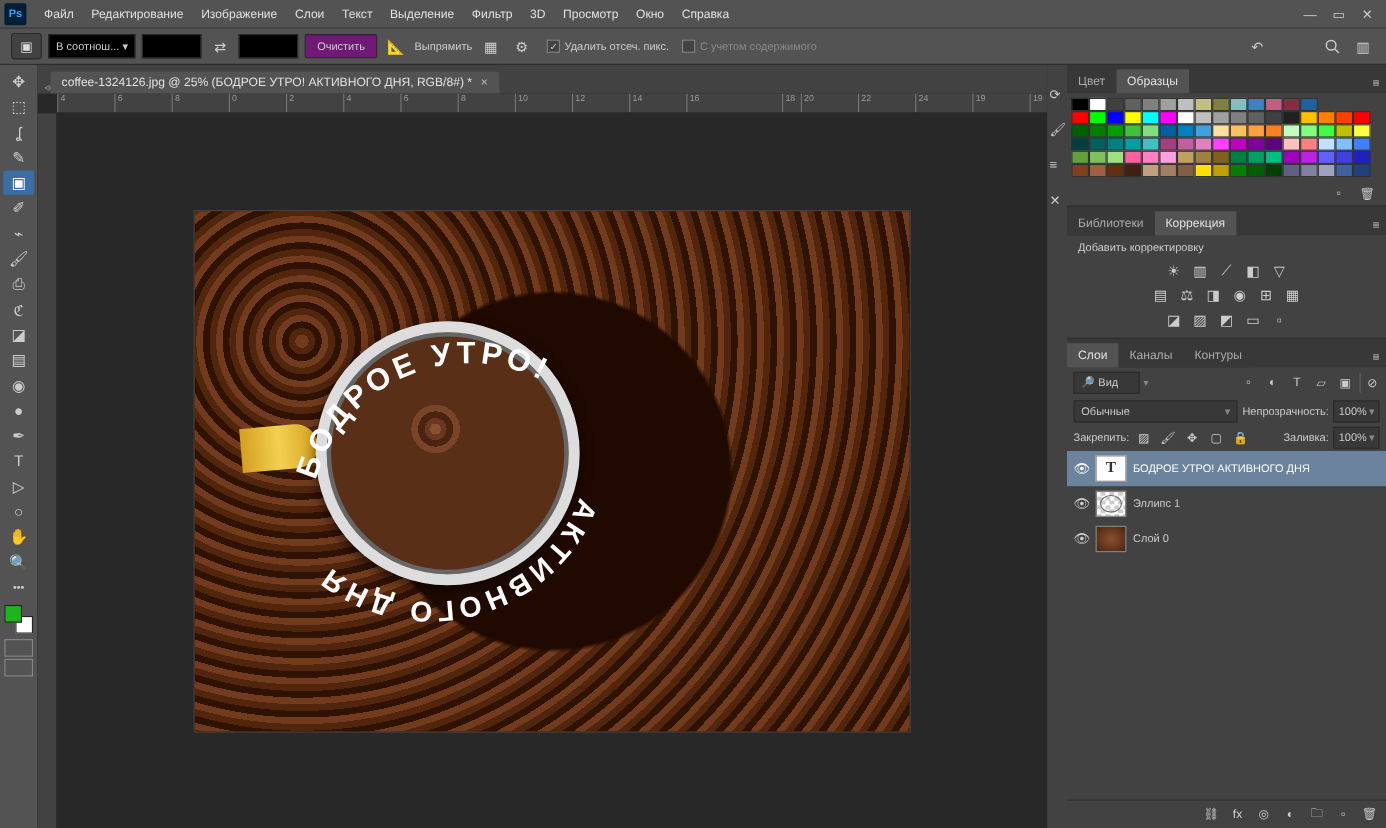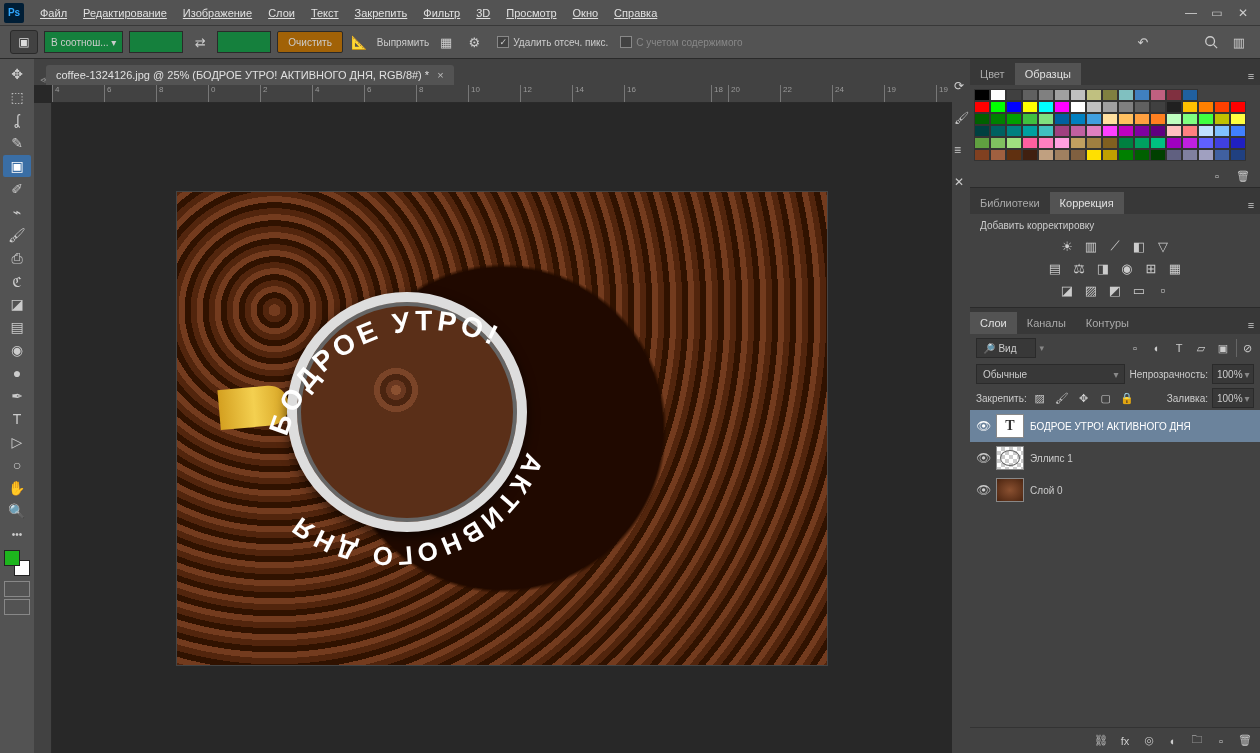--- a/index.html
+++ b/index.html
@@ -1,25 +1,25 @@
 <!DOCTYPE html>
 <html><head>
 <meta charset="utf-8">
 <style>
 * { margin: 0; padding: 0; box-sizing: border-box; font-family: "Segoe UI", Tahoma, sans-serif; user-select: none; }
 body { background: #535353; width: 1260px; height: 753px; overflow: hidden; color: #ccc; font-size: 11px; display: flex; flex-direction: column; }
 .menubar { background: #535353; height: 25px; display: flex; align-items: center; padding-left: 4px; gap: 2px; }
 .ps-logo { width: 20px; height: 20px; background: #001e36; color: #31a8ff; font-weight: bold; font-size: 10px; display: flex; align-items: center; justify-content: center; border-radius: 2px; margin-right: 6px; }
-.menu-item { padding: 4px 8px; color: #e0e0e0; cursor: default; text-decoration: underline; }
+.menu-item { padding: 4px 8px; color: #e0e0e0; cursor: default; }
 .win-controls { margin-left: auto; display: flex; gap: 4px; padding-right: 6px; }
 .win-btn { width: 22px; height: 18px; display: flex; align-items: center; justify-content: center; color: #ccc; font-size: 12px; }
 .optionsbar { background: #535353; height: 34px; border-top: 1px solid #383838; border-bottom: 1px solid #2a2a2a; display: flex; align-items: center; padding: 0 10px; gap: 6px; }
 .opt-tool-icon { width: 28px; height: 24px; background: #424242; border: 1px solid #2a2a2a; border-radius: 3px; display: flex; align-items: center; justify-content: center; font-size: 12px; color: #ddd; }
-.opt-field { background: #15803d; border: 1px solid #2a2a2a; height: 22px; min-width: 60px; padding: 2px 6px; color: #ccc; display: flex; align-items: center; font-size: 10px; }
-.opt-btn { background: #a16207; border: 1px solid #2a2a2a; height: 22px; padding: 2px 10px; color: #ccc; display: flex; align-items: center; font-size: 10px; border-radius: 2px; }
+.opt-field { background: #000000; border: 1px solid #2a2a2a; height: 22px; min-width: 60px; padding: 2px 6px; color: #ccc; display: flex; align-items: center; font-size: 10px; }
+.opt-btn { background: #701a75; border: 1px solid #2a2a2a; height: 22px; padding: 2px 10px; color: #ccc; display: flex; align-items: center; font-size: 10px; border-radius: 2px; }
 .opt-ico { width: 22px; height: 22px; display: flex; align-items: center; justify-content: center; color: #ccc; font-size: 13px; }
 .checkbox { width: 12px; height: 12px; background: #424242; border: 1px solid #888; display: inline-flex; align-items: center; justify-content: center; font-size: 9px; color: #ccc; margin-right: 4px; }
 .main-row { flex: 1; display: flex; overflow: hidden; }
 .toolbar { width: 34px; background: #535353; display: flex; flex-direction: column; align-items: center; padding-top: 4px; gap: 1px; }
 .tool { width: 28px; height: 22px; display: flex; align-items: center; justify-content: center; color: #ccc; font-size: 14px; border-radius: 2px; }
 .tool.selected { background: #3a6ea5; color: #fff; }
 .fgbg { width: 26px; height: 26px; position: relative; margin-top: 4px; }
 .fg-sw { position: absolute; left: 0; top: 0; width: 16px; height: 16px; background: #1db51d; border: 1px solid #222; }
 .bg-sw { position: absolute; right: 0; bottom: 0; width: 16px; height: 16px; background: #fff; border: 1px solid #222; }
 .mask-btns { display: flex; flex-direction: column; gap: 2px; margin-top: 4px; }
@@ -88,21 +88,21 @@
 <body>
 
 <div class="menubar">
   <div class="ps-logo">Ps</div>
   <div id="menu-items" style="display:flex">
       <div class="menu-item">Файл</div>
       <div class="menu-item">Редактирование</div>
       <div class="menu-item">Изображение</div>
       <div class="menu-item">Слои</div>
       <div class="menu-item">Текст</div>
-      <div class="menu-item">Закрепить</div>
+      <div class="menu-item">Выделение</div>
       <div class="menu-item">Фильтр</div>
       <div class="menu-item">3D</div>
       <div class="menu-item">Просмотр</div>
       <div class="menu-item">Окно</div>
       <div class="menu-item">Справка</div>
     </div>
   <div class="win-controls">
     <div class="win-btn">—</div>
     <div class="win-btn">▭</div>
     <div class="win-btn">✕</div>

